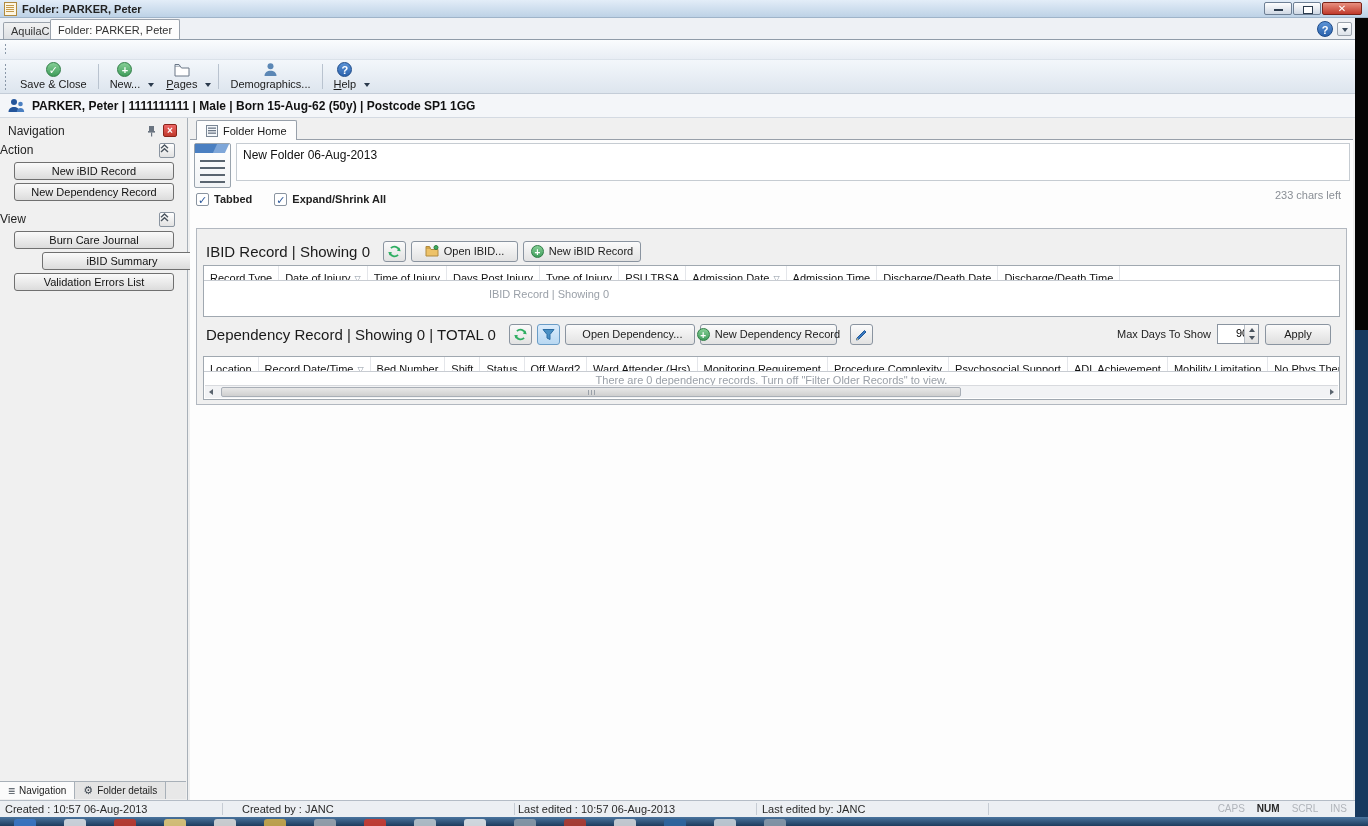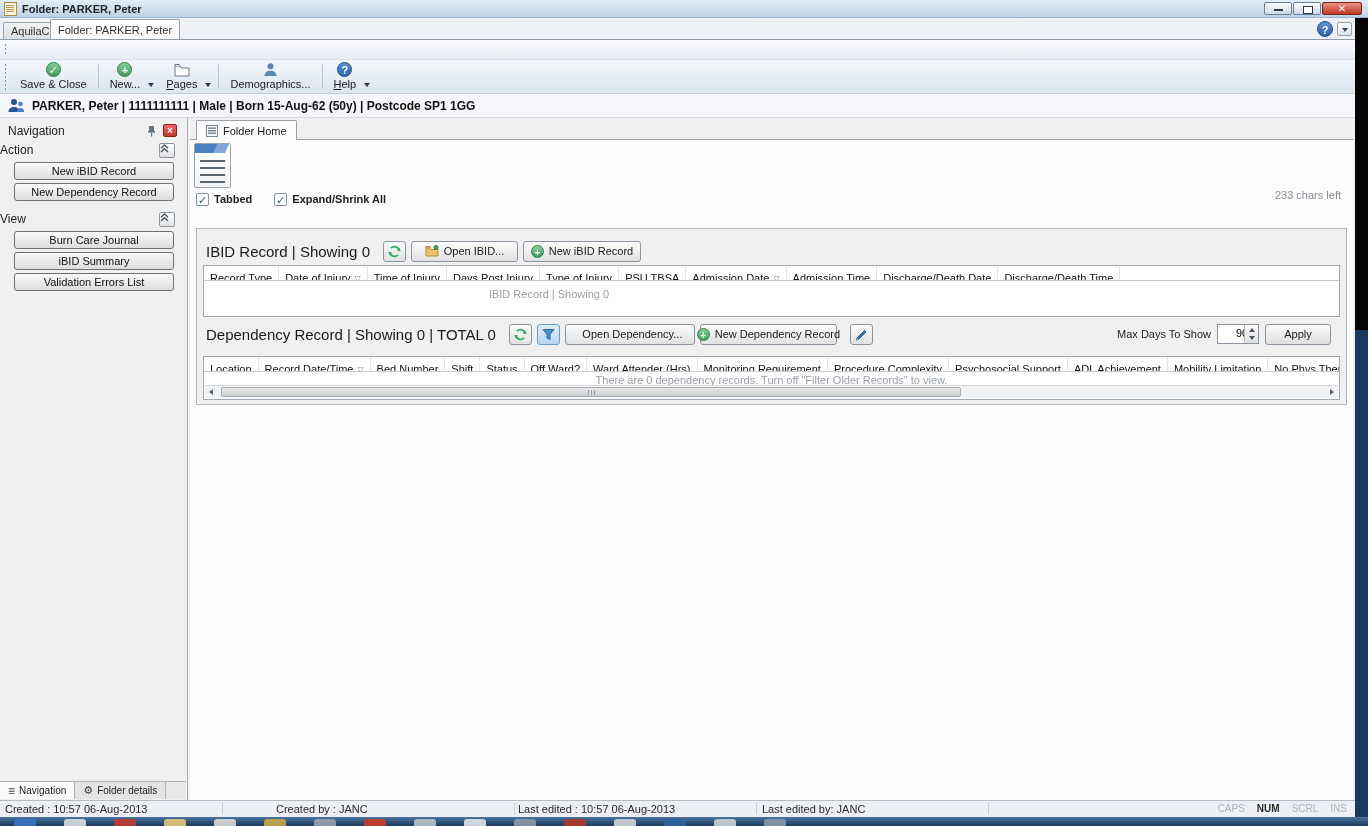--- a/index.html
+++ b/index.html
@@ -259,21 +259,21 @@
             <span>Navigation</span>
           </div>
           <div class="side-tab">
             <span style="font-size:11px;color:#3a434d;">⚙</span>
             <span>Folder details</span>
           </div>
         </div>
       <div class="side-btn" style="top: 44px;">New iBID Record</div>
           <div class="side-btn" style="top: 65px;">New Dependency Record</div>
           <div class="side-btn" style="top: 113px;">Burn Care Journal</div>
-          <div class="side-btn" style="top: 134px;">iBID Summary</div>
+          <div class="side-btn" style="top: 134px; margin-left: 28px;">iBID Summary</div>
           <div class="side-btn" style="top: 155px;">Validation Errors List</div>
         </div>
 
       <div class="main">
         <div class="main-tab">
           <span>
             <svg width="12" height="12" viewBox="0 0 12 12">
                 <rect x="0.5" y="0.5" width="11" height="11" fill="#f4f7fa" stroke="#7a8694"></rect>
                 <rect x="2" y="2.5" width="8" height="1.3" fill="#6a7686"></rect>
                 <rect x="2" y="5" width="8" height="1.3" fill="#6a7686"></rect>
@@ -287,20 +287,23 @@
 
           <div class="doc-ico-big">
             <div class="fold"></div>
               <div class="fold2"></div>
             <div class="ln" style="top:16px;"></div>
             <div class="ln" style="top:23px;"></div>
             <div class="ln" style="top:30px;"></div>
             <div class="ln" style="top:37px;"></div>
           </div>
 
+          <div class="name-box">
+            <input value="New Folder 06-Aug-2013" style="">
+          </div>
 
           <div class="chk-row">
               <div class="chk">
                 <div class="box">✓</div>
                 <span>Tabbed</span>
               </div>
               <div class="chk">
                 <div class="box">✓</div>
                 <span>Expand/Shrink All</span>
               </div>
@@ -476,21 +479,21 @@
             </div>
 
           </div>
         </div>
       </div>
     </div>
 
     <div class="statusbar">
       <div class="sb-txt" style="left:5px;">Created : 10:57 06-Aug-2013</div>
       <div class="sb-div" style="left:222px;"></div>
-      <div class="sb-txt" style="left:276px;">Created by : JANC</div>
+      <div class="sb-txt" style="left:242px;">Created by : JANC</div>
       <div class="sb-div" style="left:514px;"></div>
       <div class="sb-txt" style="left:518px;">Last edited : 10:57 06-Aug-2013</div>
       <div class="sb-div" style="left:756px;"></div>
       <div class="sb-txt" style="left:762px;">Last edited by: JANC</div>
       <div class="sb-div" style="left:988px;"></div>
       <div class="sb-inds">
           <span class="sb-ind">CAPS</span>
           <span class="sb-ind on">NUM</span>
           <span class="sb-ind">SCRL</span>
           <span class="sb-ind">INS</span>

